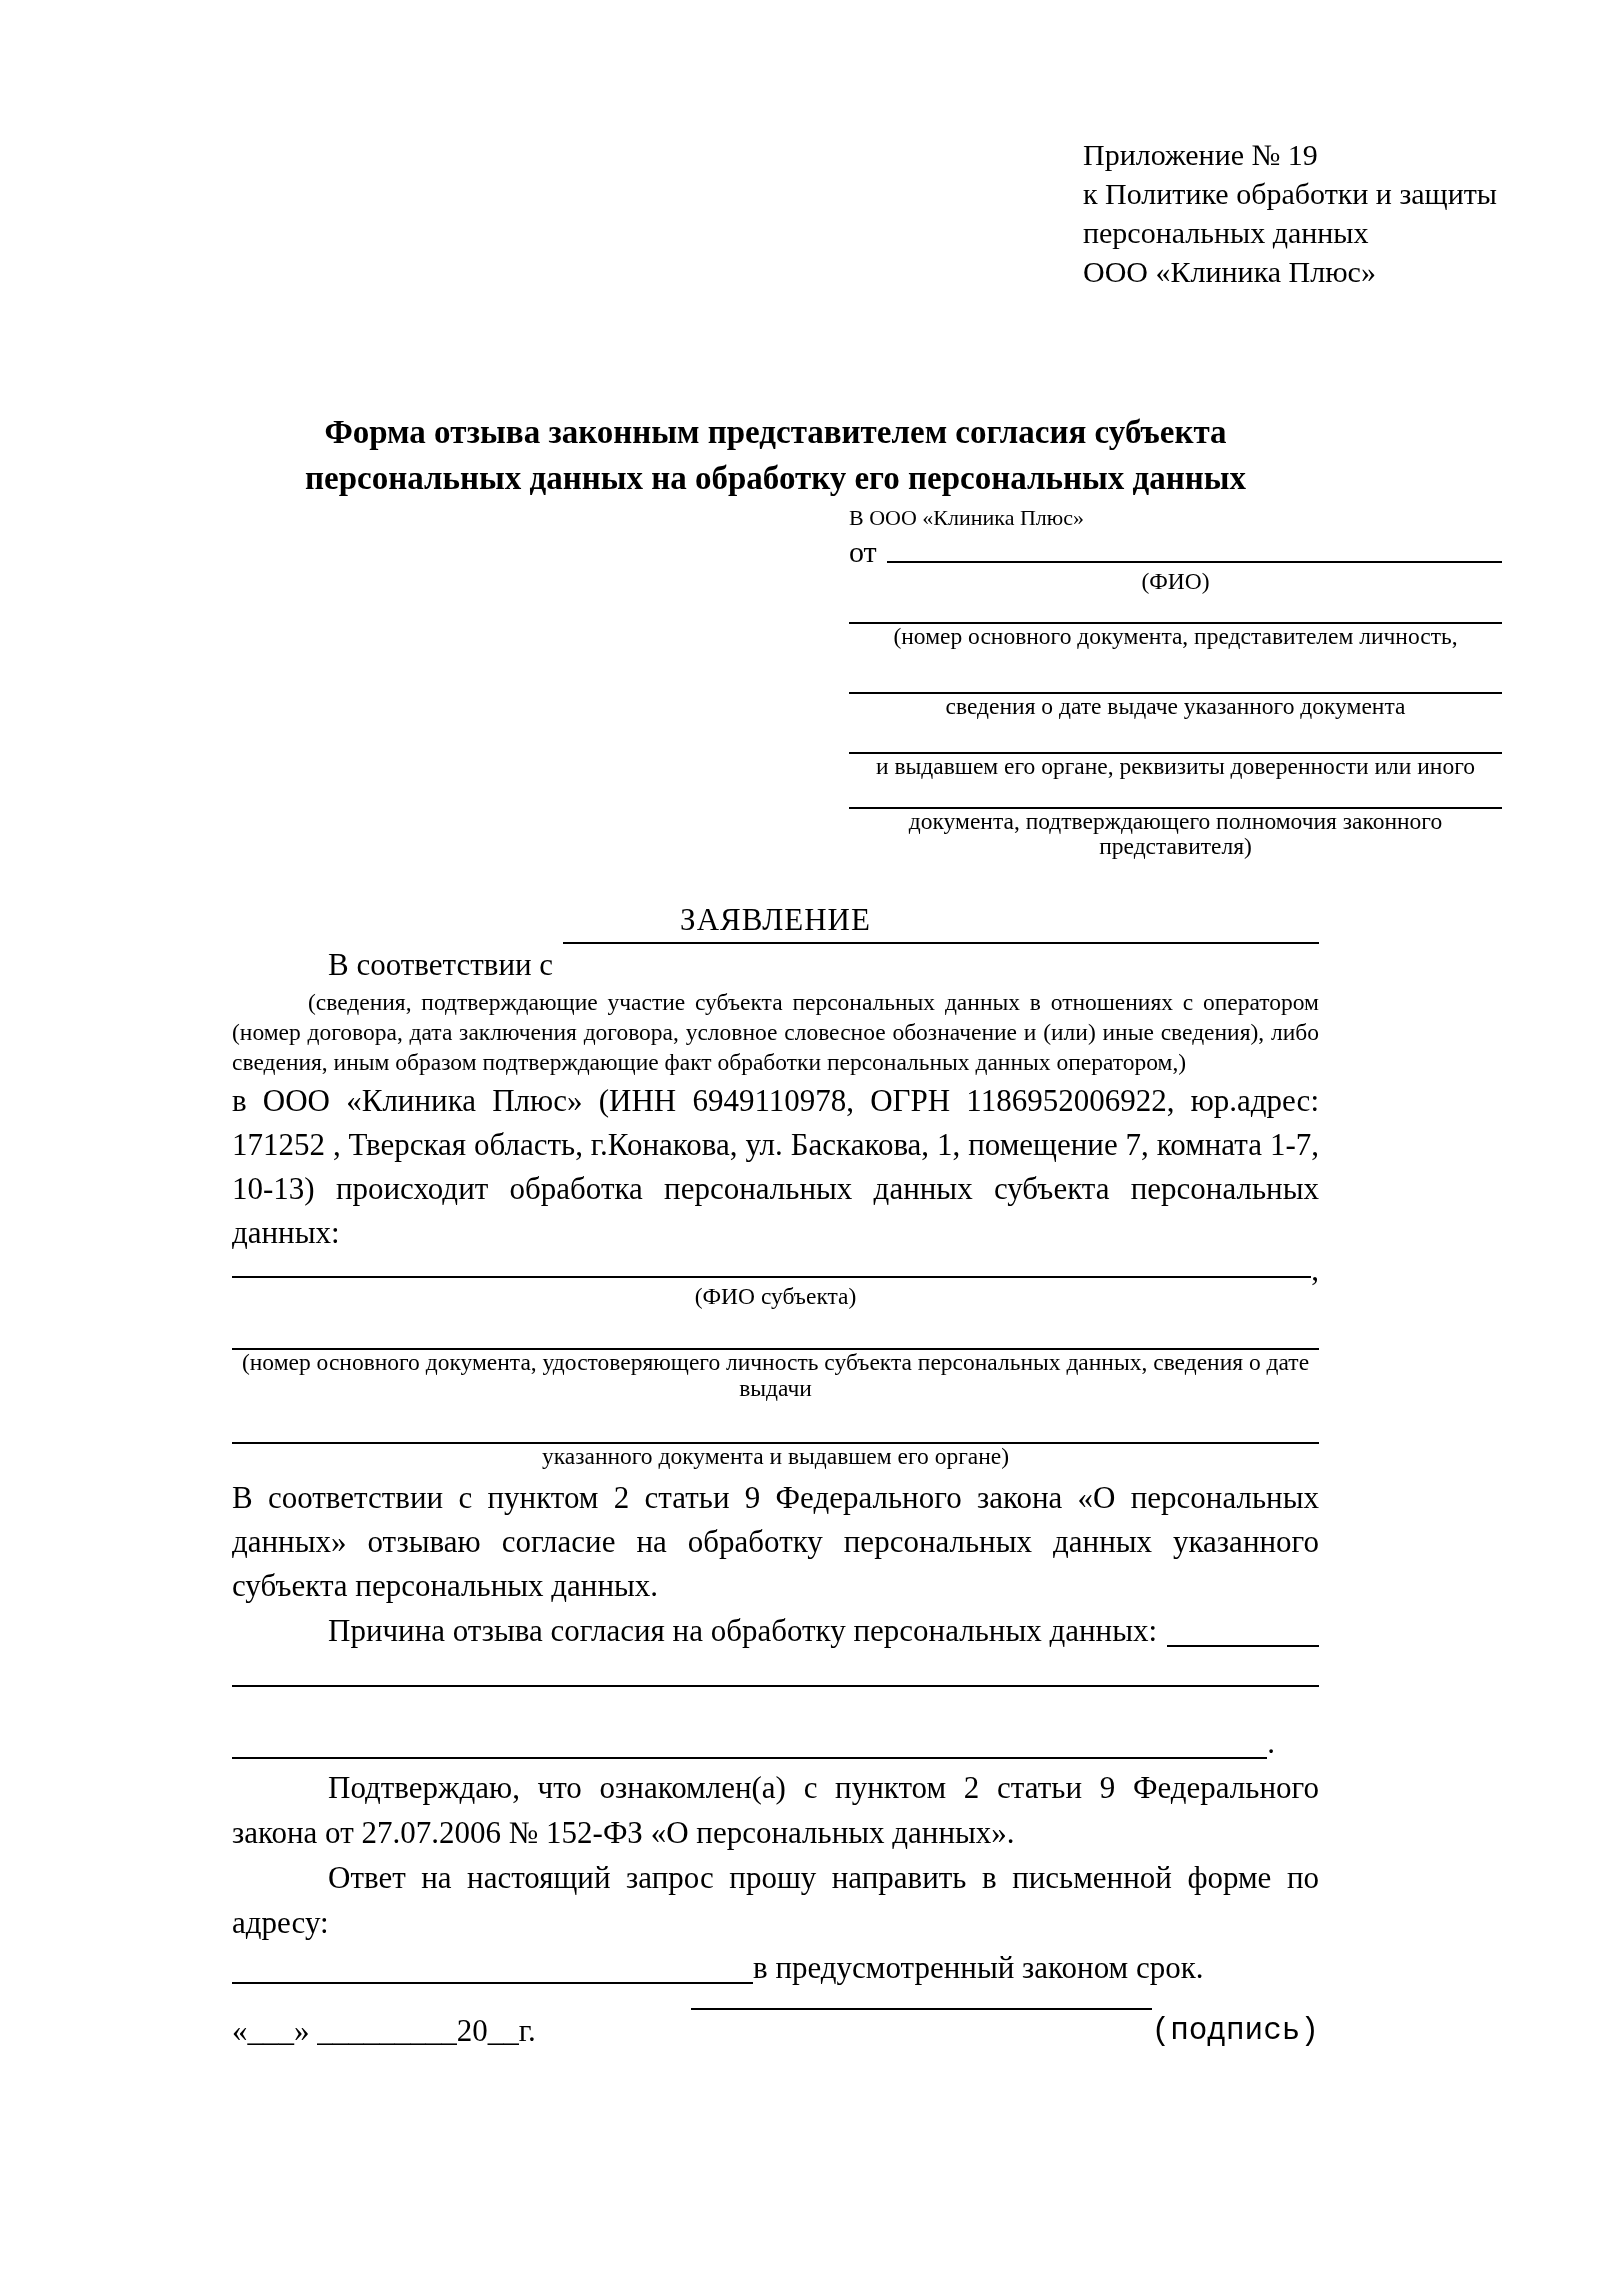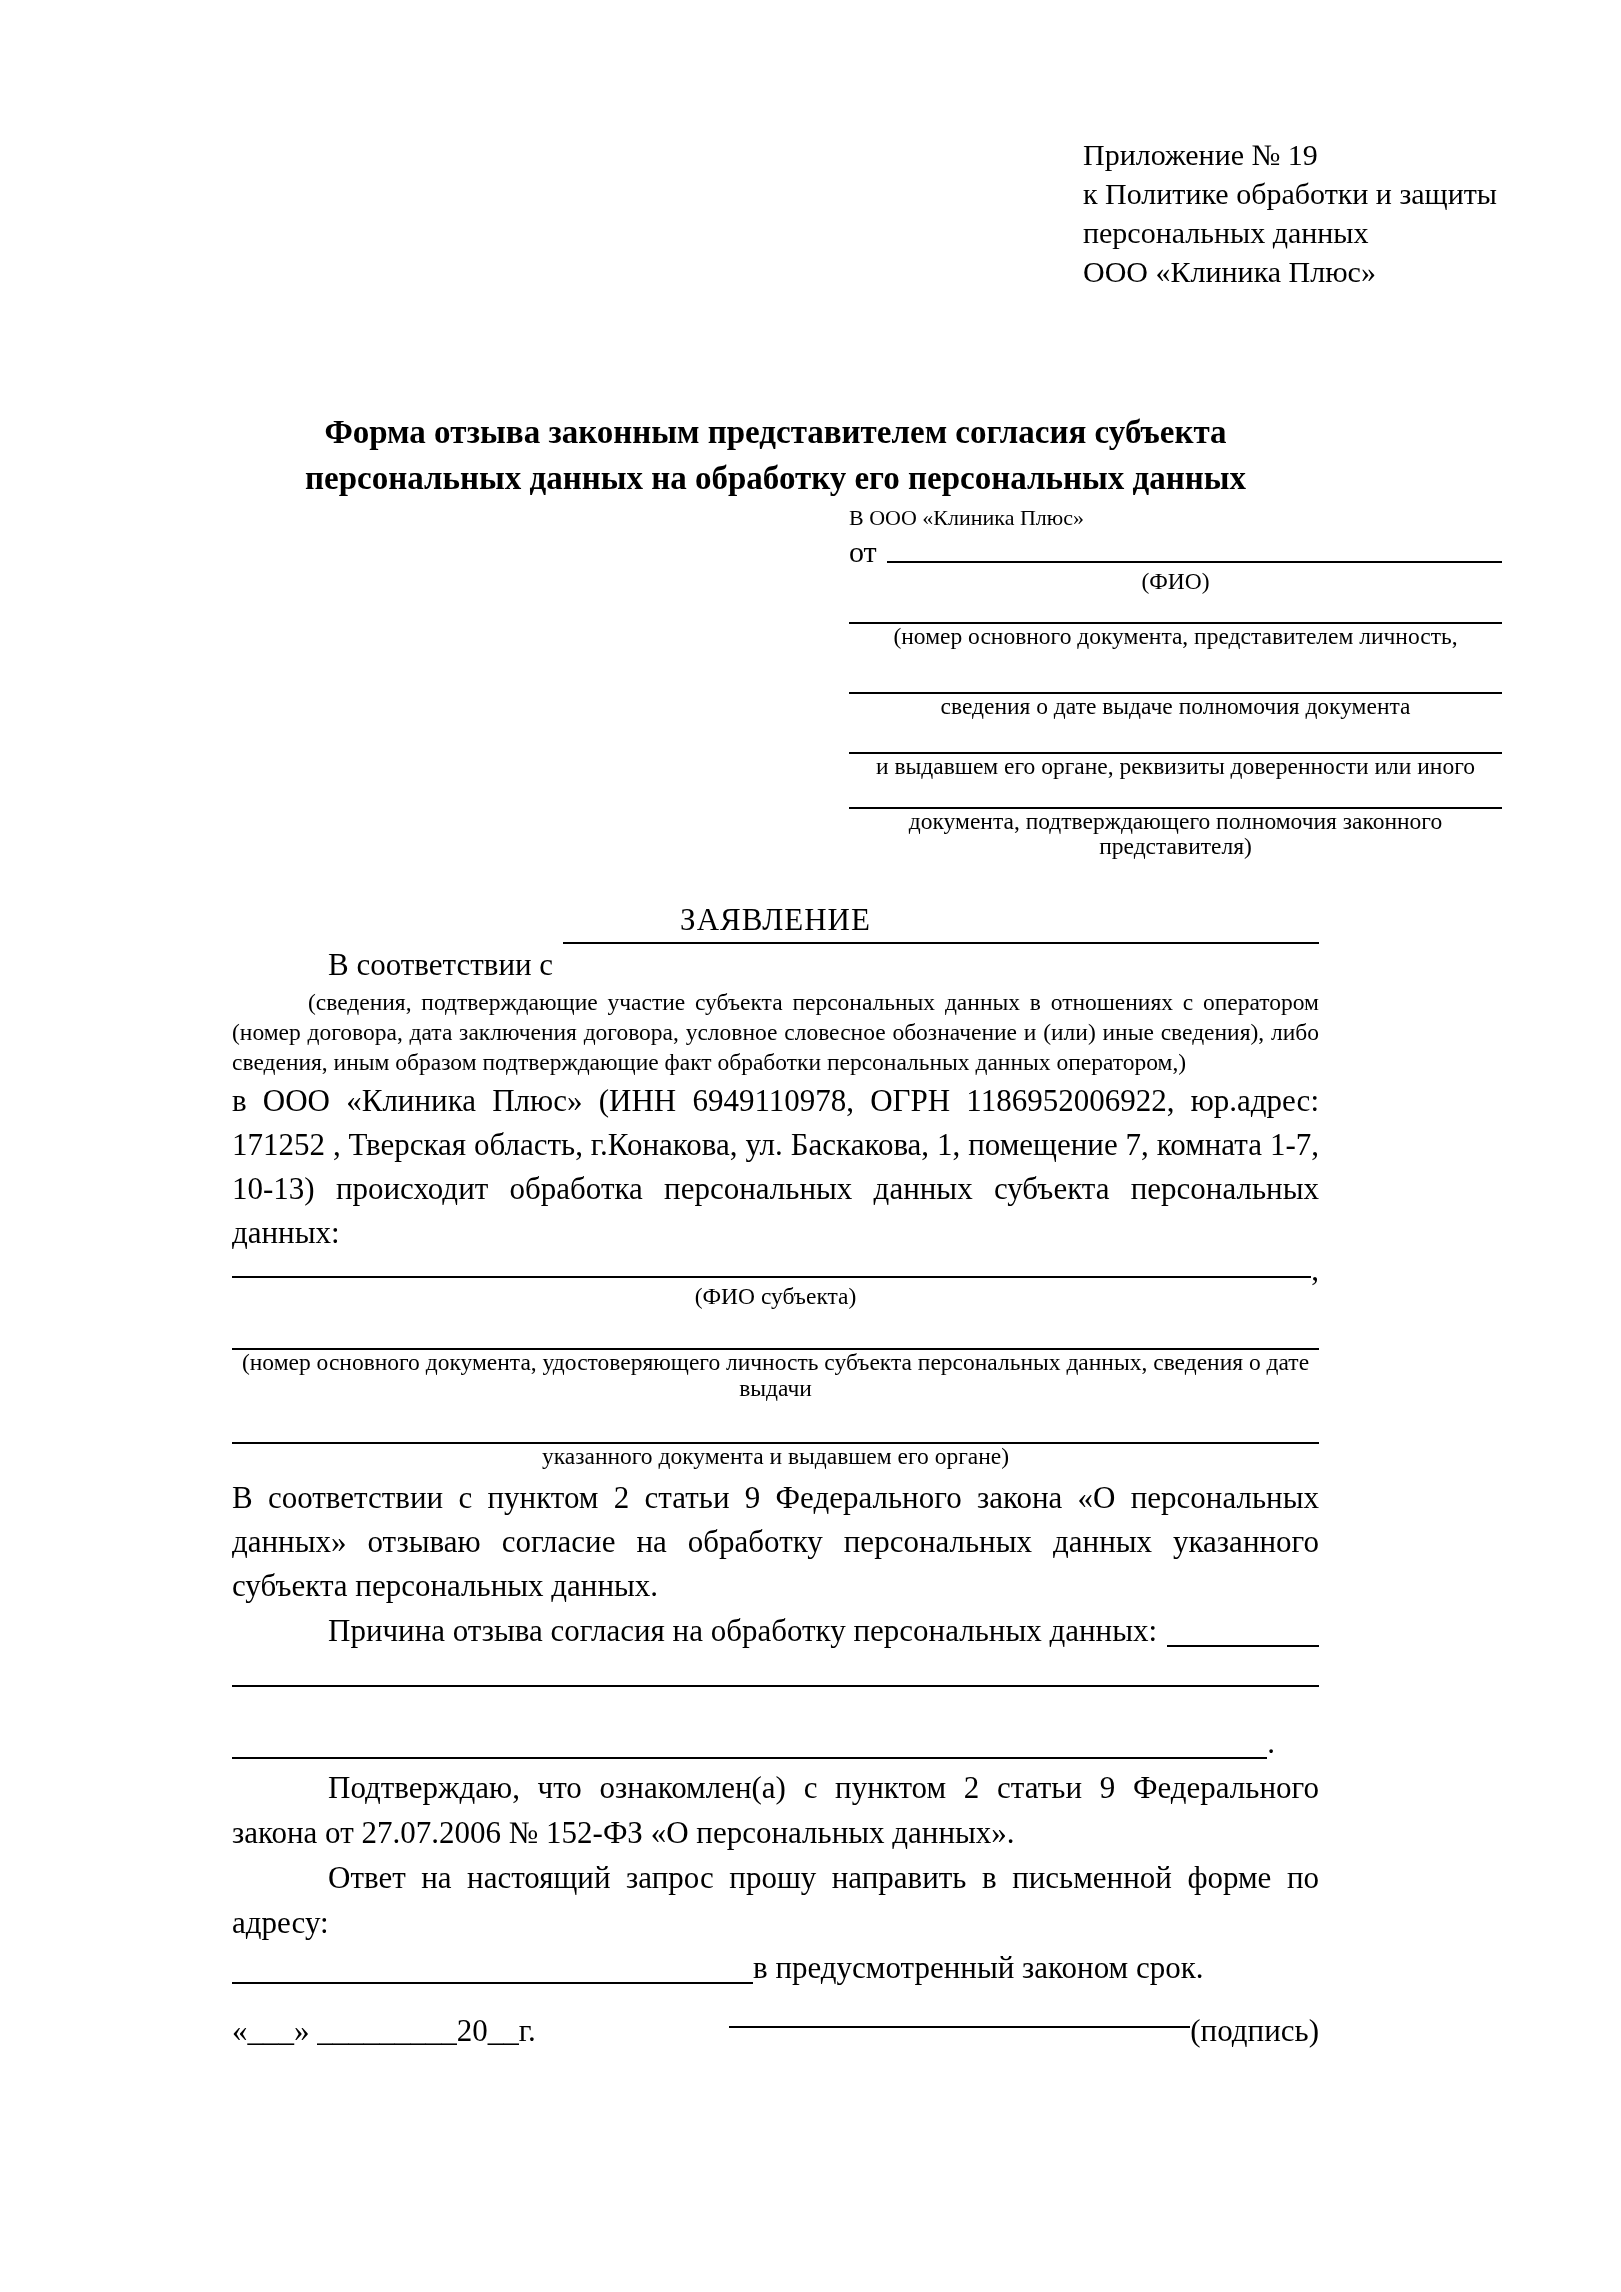--- a/index.html
+++ b/index.html
@@ -44,21 +44,21 @@
   .period-row { display: flex; align-items: flex-end; height: 45px; line-height: 45px; margin-right: 44px; }
   .reason-row { display: flex; align-items: flex-end; height: 45px; line-height: 45px; }
   .reason-row .lead { padding-left: 96px; white-space: nowrap; }
   .extra-line { margin-top: 7.8px; height: 35px; border-bottom: none; }
   .extra-line .inner { width: 100%; height: 0; border-bottom: 2.9px solid #000; margin-top: 32px; }
   .reply-row { display: flex; align-items: flex-end; height: 45px; line-height: 45px; }
   .inline-line { display: inline-block; border-bottom: 2.9px solid #000; height: 0; margin-bottom: 5.9px; }
   .reply-row .inline-line { width: 521px; }
   
   .footer-row { margin-top: 18px; display: flex; align-items: flex-end; justify-content: space-between; line-height: 45px; }
-  .sig-group { display: flex; align-items: center; }
+  .sig-group { display: flex; align-items: flex-start; font-family: Liberation Mono, monospace; }
   .sig-group .inline-line { width: 461px; }
   .sig-group .sig-caption { white-space: nowrap; }
 </style>
 </head>
 <body>
 
 <div class="page">
 
   <div class="header-block">
     <div>Приложение № 19</div>
@@ -77,21 +77,21 @@
     <div class="addr-from-row">
       <span>от</span>
       <span class="fill-line"></span>
     </div>
     <div class="field-label">(ФИО)</div>
 
     <div class="blank-line mt28"></div>
     <div class="field-label">(номер основного документа, представителем личность,</div>
 
     <div class="blank-line mt44"></div>
-    <div class="field-label">сведения о дате выдаче полномочия документа</div>
+    <div class="field-label">сведения о дате выдаче указанного документа</div>
 
     <div class="blank-line mt33"></div>
     <div class="field-label">и выдавшем его органе, реквизиты доверенности или иного</div>
 
     <div class="blank-line mt28"></div>
     <div class="field-label">документа, подтверждающего полномочия законного представителя)</div>
   </div>
 
   <div class="statement-heading">ЗАЯВЛЕНИЕ</div>
 

